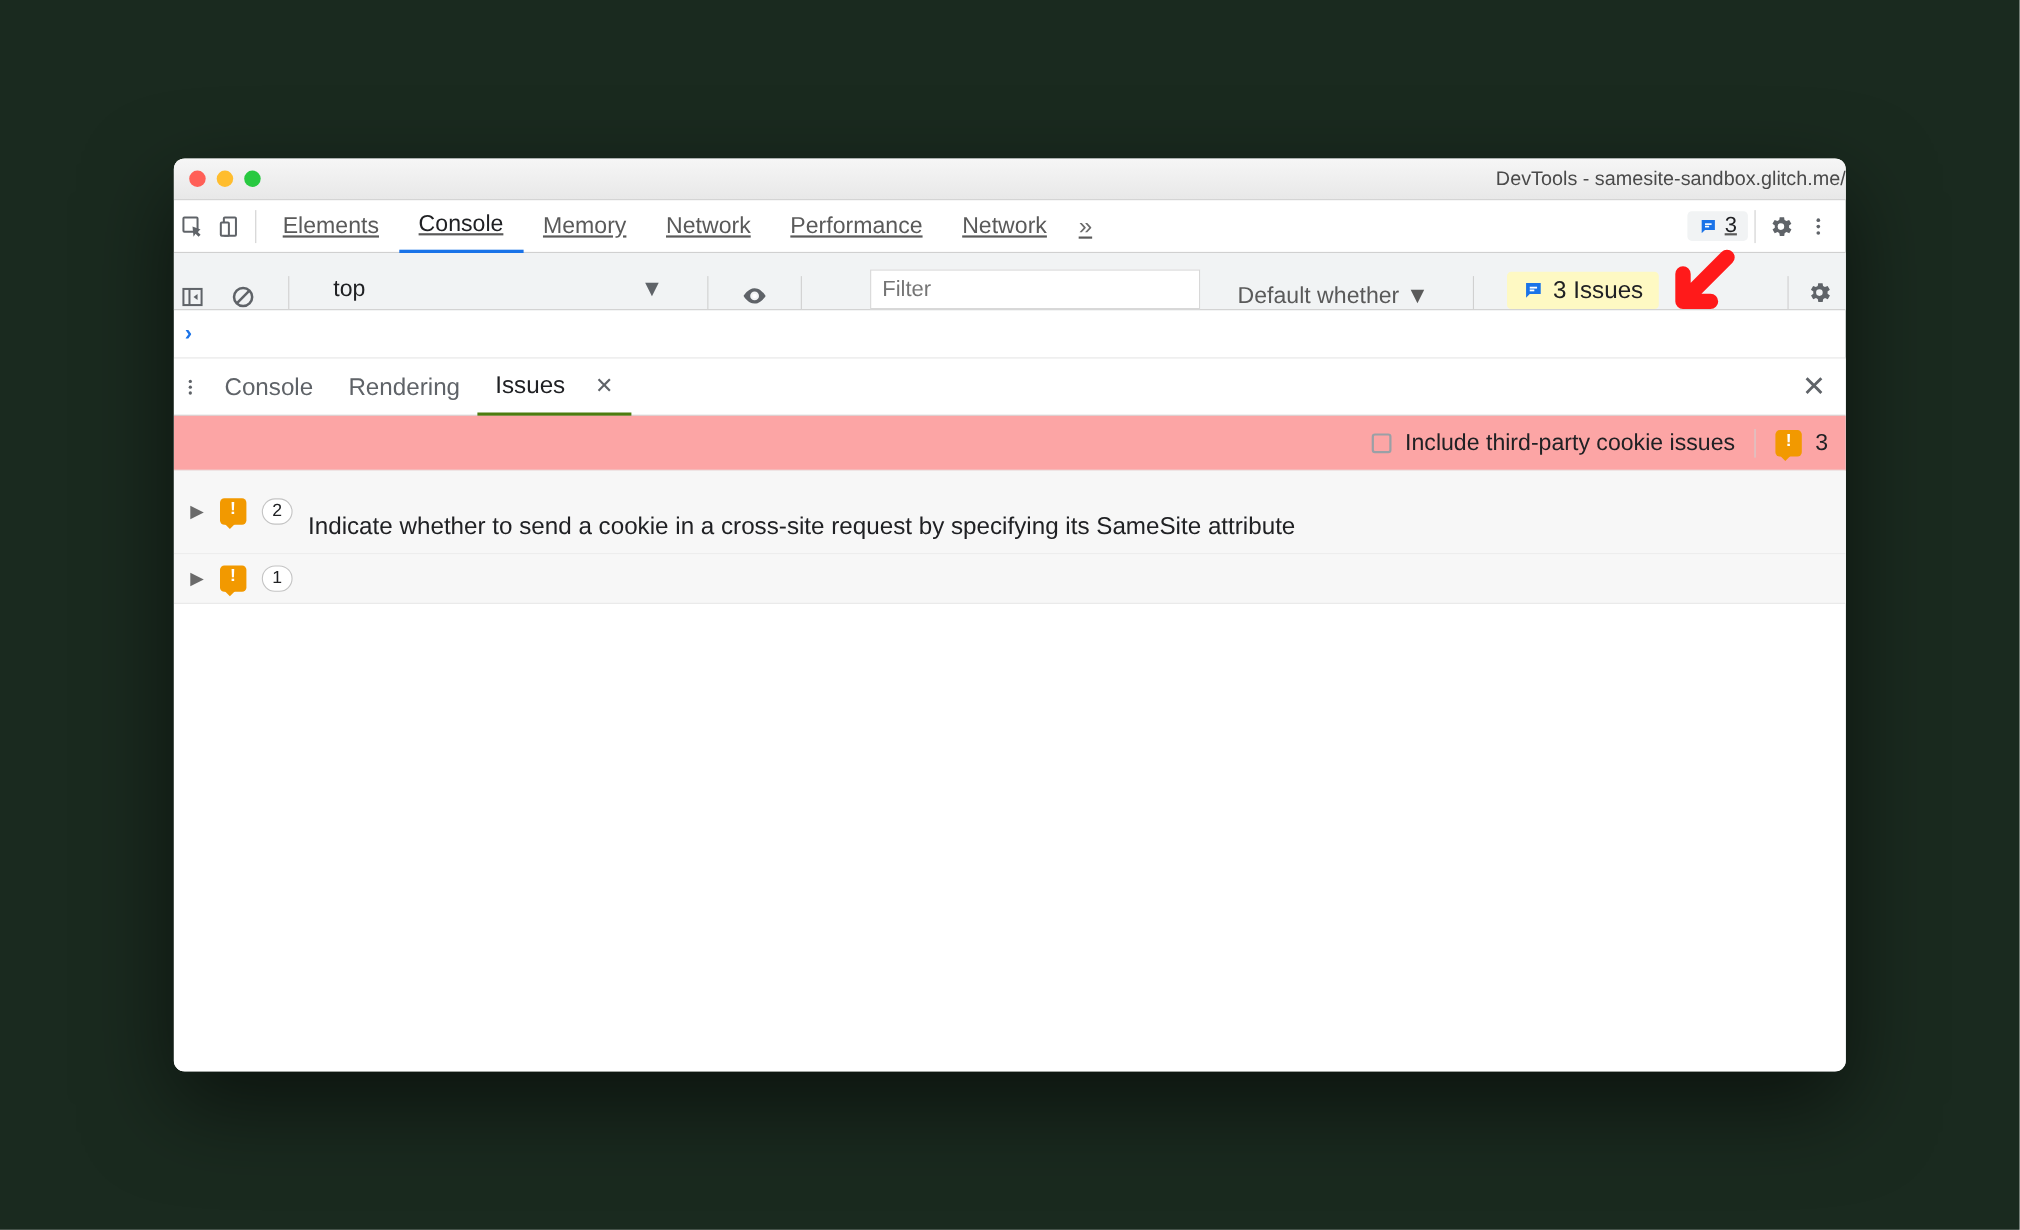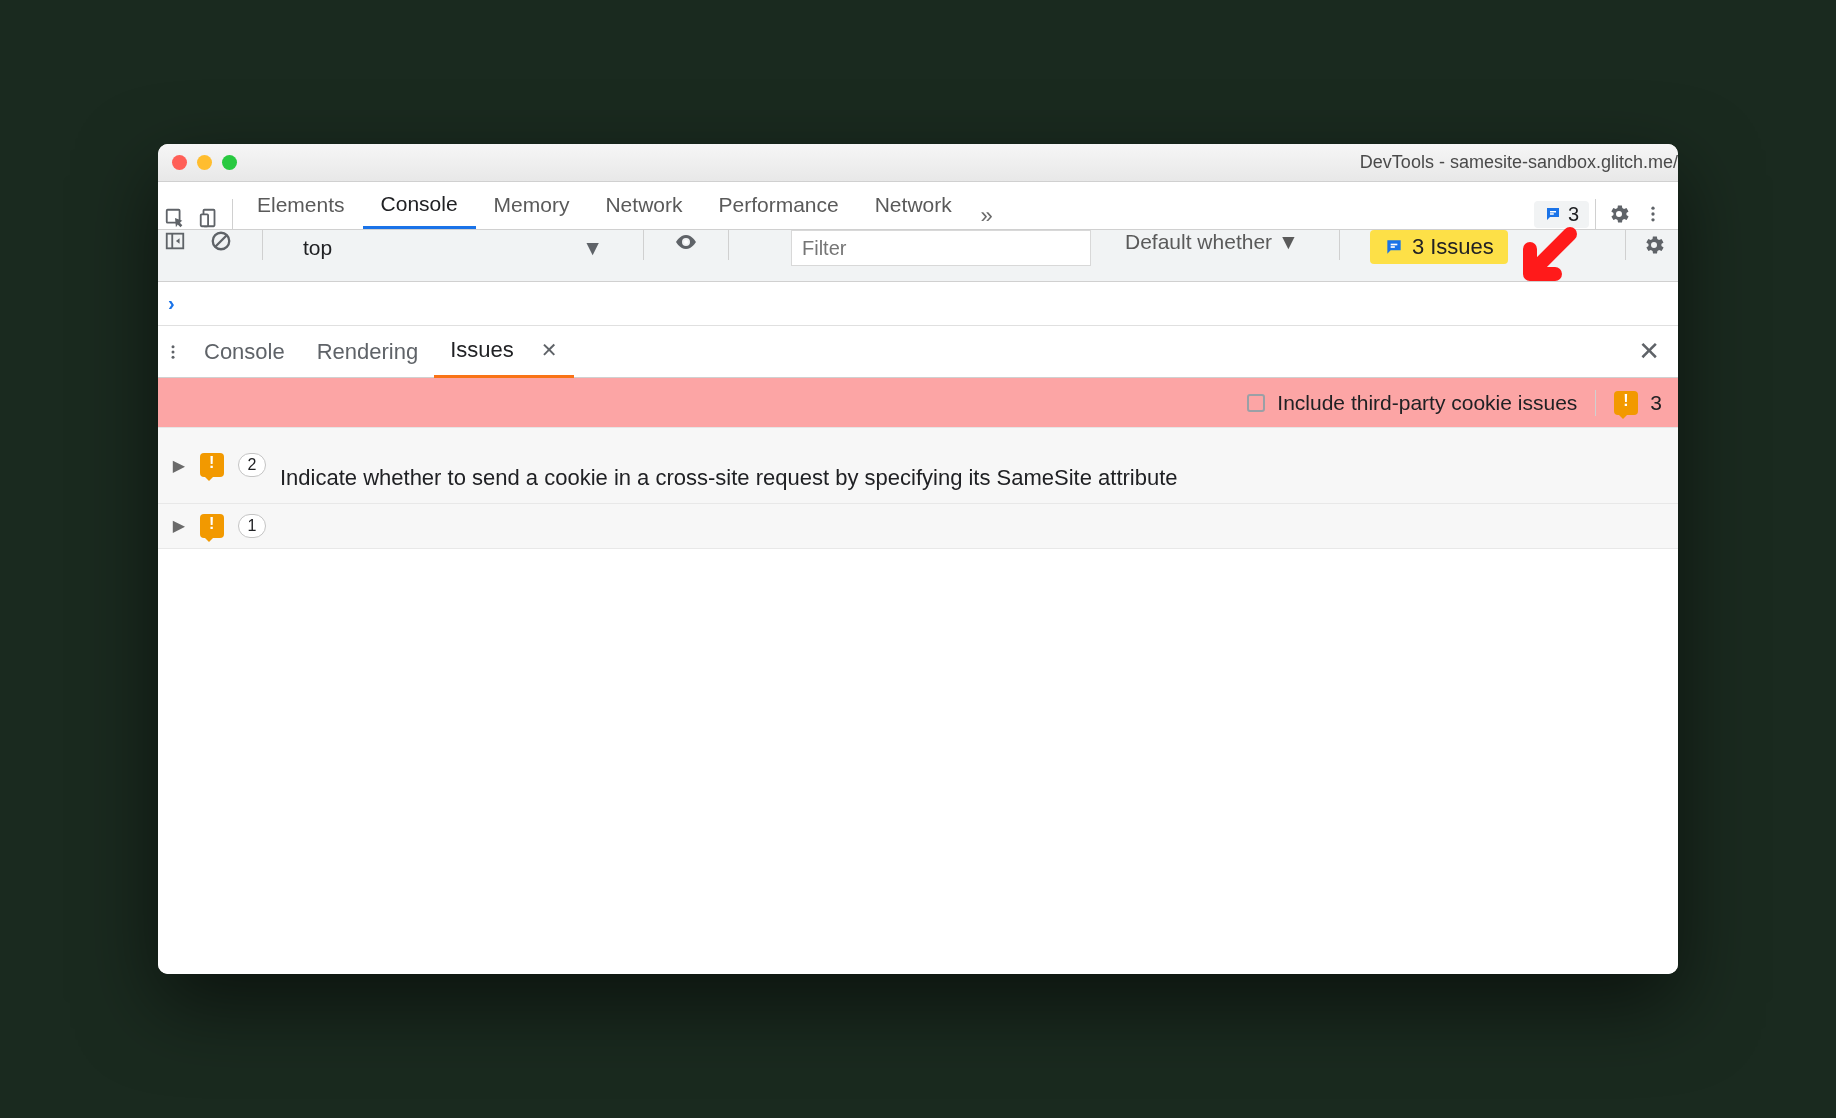--- a/index.html
+++ b/index.html
@@ -34,68 +34,69 @@
   }
   .traffic { display:flex; gap:10px; position:absolute; left:14px; }
   .dot { width:15px; height:15px; border-radius:50%; }
   .dot.red{background:#ff5f57;} .dot.yel{background:#ffbd2e;} .dot.grn{background:#28c940;}
   .title { flex:1; text-align:right; color:#4a4a4a; font-size:18px; }
   
   .maintabs {
     height: 48px;
     border-bottom: 1px solid #d0d0d0;
     display:flex;
-    align-items:flex-end;
+    align-items:center;
     color:#5a5a5a;
     font-size:21px;
+    text-decoration:underline;
   }
   .maintabs .iconbtn { width:34px; display:flex; justify-content:center; color:#6a6a6a;}
   .vdiv { width:1px; height:30px; background:#d0d0d0; margin:0 6px;}
   .maintabs .tab { padding:0 18px; height:48px; display:flex; align-items:center; cursor:pointer;}
   .maintabs .tab.active { color:#202124; font-weight:500; border-bottom:3px solid #1a73e8; }
   .issues-pill {
     display:flex; align-items:center; gap:6px;
     background:#f1f3f4; border-radius:4px; padding:2px 10px; font-size:20px; color:#202124;
     margin-left:12px;
   }
   .blueflag { color:#1a73e8; }
   .maintabs .right { margin-left:auto; display:flex; align-items:center; padding-right:8px;}
   
   .ctoolbar {
     height:52px; border-bottom:1px solid #d0d0d0;
-    display:flex; align-items:flex-start; padding:0 6px; gap:24px; font-size:21px; color:#5a5a5a;
+    display:flex; align-items:flex-end; padding:0 6px; gap:24px; font-size:21px; color:#5a5a5a;
     background:#f1f3f4;
   }
   .ctoolbar .sel {
     display:flex; align-items:center; justify-content:space-between;
     width:320px; height:36px; padding:0 10px; color:#202124;
   }
   .ctoolbar input.filter {
     width:300px; height:36px; border:1px solid #d8d8d8; background:#fff; font-size:20px;
     padding:0 10px; color:#202124;margin-left:32px;
   }
   .ctoolbar .levels { display:flex; align-items:center; gap:6px; padding:0 10px;}
   .issues-pill2 {
     display:flex; align-items:center; gap:8px;
-    background:#fde047; border-radius:4px; padding:4px 14px; font-size:22px; color:#202124;
+    background:#fef9c3; border-radius:4px; padding:4px 14px; font-size:22px; color:#202124;
   }
   .ctoolbar .rightside { margin-left:auto; display:flex; align-items:center; gap:10px; padding-right:6px;}
   
   .redarrow { position:absolute; color:#ff1a1a; }
   
   .promptrow { height:44px; display:flex; align-items:center; padding:0 10px; border-bottom:1px solid #e0e0e0; }
   .caret { color:#1a73e8; font-weight:800; font-size:20px;}
   
   .drawertabs {
     height:52px; border-bottom:1px solid #d0d0d0; display:flex; align-items:center;
     font-size:22px; color:#5f6368; background:#fff;
   }
   .drawertabs .more { width:30px; display:flex; justify-content:center;}
   .drawertabs .dtab { padding:0 16px; height:52px; display:flex; align-items:center; gap:8px;}
-  .drawertabs .dtab.active { color:#202124; border-bottom:3px solid #f97316;gap:27px; }
+  .drawertabs .dtab.active { color:#202124; border-bottom:3px solid #4d7c0f;gap:27px; }
   .drawertabs .closex { font-size:20px; color:#5f6368; }
   .drawertabs .closeright { margin-left:auto; padding:0 18px; font-size:26px; color:#5f6368;}
   
   .tprow {
     height:50px; border-bottom:1px solid #e6e6e6; display:flex; align-items:center; justify-content:flex-end;
     gap:12px; padding:0 16px; font-size:21px; color:#202124; background:#fca5a5;
   }
   .chk { width:18px; height:18px; border:2px solid #9aa0a6; border-radius:3px; display:inline-block;}
   .warnicon { width:24px; height:24px; background:#f29900; border-radius:4px; position:relative;}
   .warnicon:before{content:"!"; color:#fff; font-weight:700; position:absolute; left:9px; top:1px; font-size:16px;}

